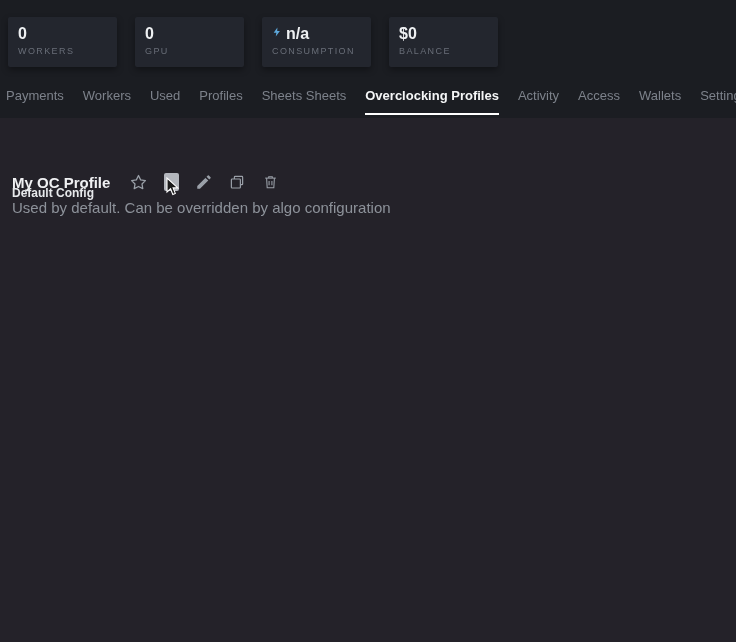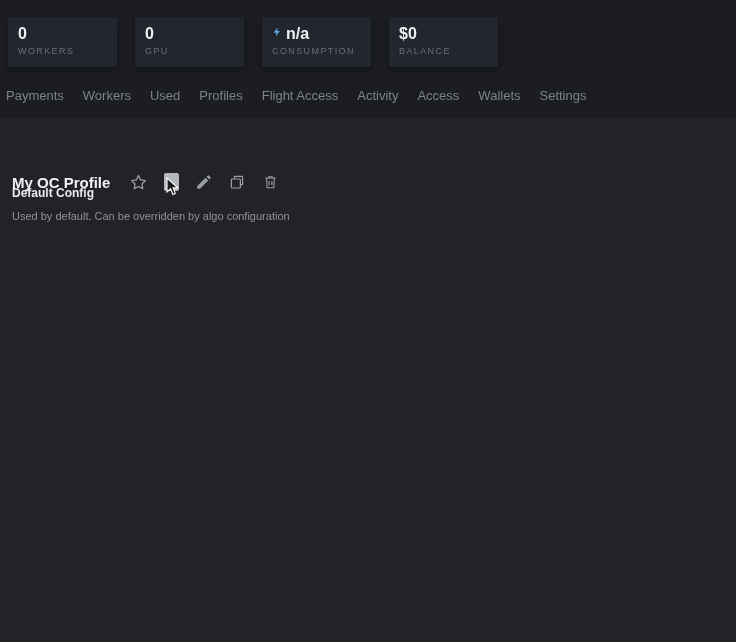--- a/index.html
+++ b/index.html
@@ -122,22 +122,22 @@
     position: absolute;
     top: 68px; left: 12px;
   }
   .config-name {
     font-size: 12px;
     font-weight: 700;
     color: #e7e9eb;
     line-height: 15px;
   }
   .config-desc {
-    margin-top: 8px;
-    font-size: 11px;
+    margin-top: 0;
+    font-size: 15px;
     color: #8d929a;
     line-height: 14px;
   }
 </style>
 </head>
 <body>
 
 <div class="topbar">
 
   <div class="cards">
@@ -164,21 +164,22 @@
       <div class="value">$0</div>
       <div class="label">BALANCE</div>
     </div>
   </div>
 
   <nav class="tabs">
     <span class="tab">Payments</span>
     <span class="tab">Workers</span>
     <span class="tab">Used</span>
     <span class="tab">Profiles</span>
-    <span class="tab">Flight Access</span>
+    <span class="tab">Sheets Sheets</span>
+    <span class="tab active">Overclocking Profiles</span>
     <span class="tab">Activity</span>
     <span class="tab">Access</span>
     <span class="tab">Wallets</span>
     <span class="tab">Settings</span>
   </nav>
 </div>
 
 <main class="content">
 
   <div class="profile-header">

